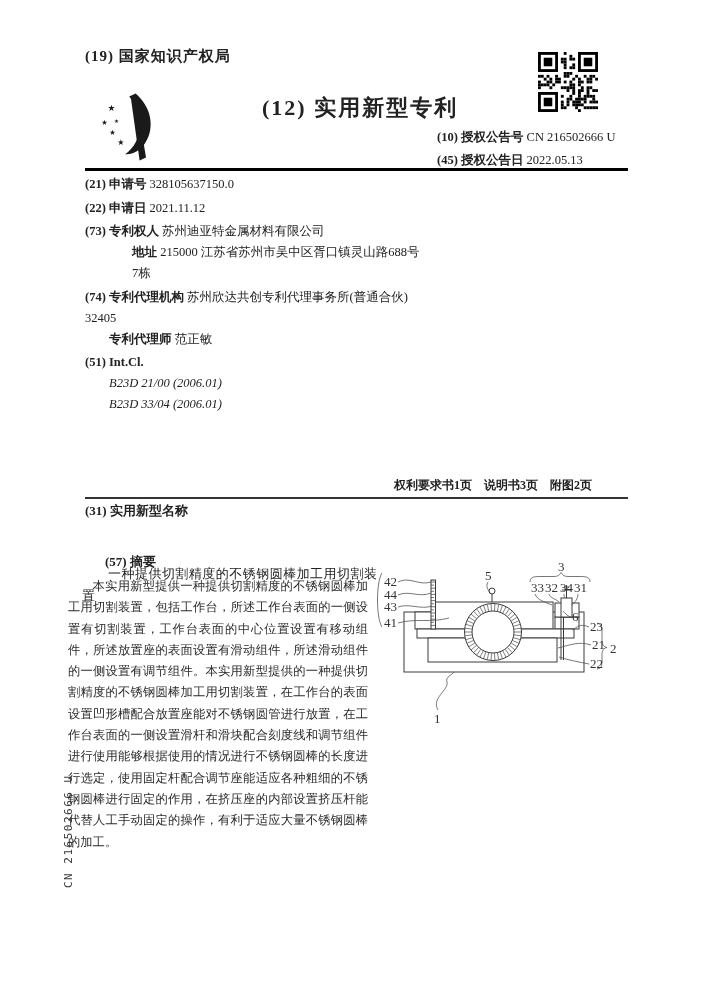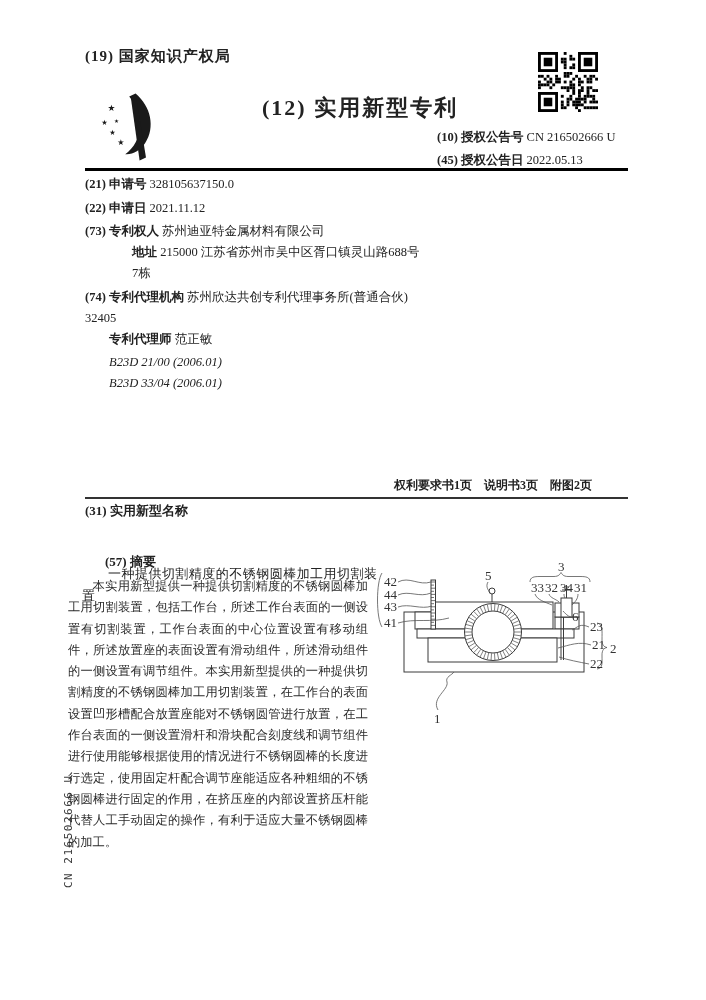--- a/index.html
+++ b/index.html
@@ -204,20 +204,21 @@
       <div class="indent1"><span class="b">地址</span>
            <span>215000 江苏省苏州市吴中区胥口镇灵山路688号7栋</span></div>
     </div>
     <div class="row">
       <div><span class="b">(74) 专利代理机构</span>
            <span>苏州欣达共创专利代理事务所(普通合伙) 32405</span></div>
       <div class="indent2"><span class="b">专利代理师</span>
            <span>范正敏</span></div>
     </div>
     <div class="row">
+      <div class="b">(51) Int.Cl.</div>
       <div class="intcl-item">B23D 21/00 (2006.01)</div>
       <div class="intcl-item">B23D 33/04 (2006.01)</div>
     </div>
   </div>
 
   <div class="pages-info">权利要求书1页　说明书3页　附图2页</div>
 
   <div class="rule rule-thin"></div>
 
   <div class="title-label b">(31) 实用新型名称</div>

